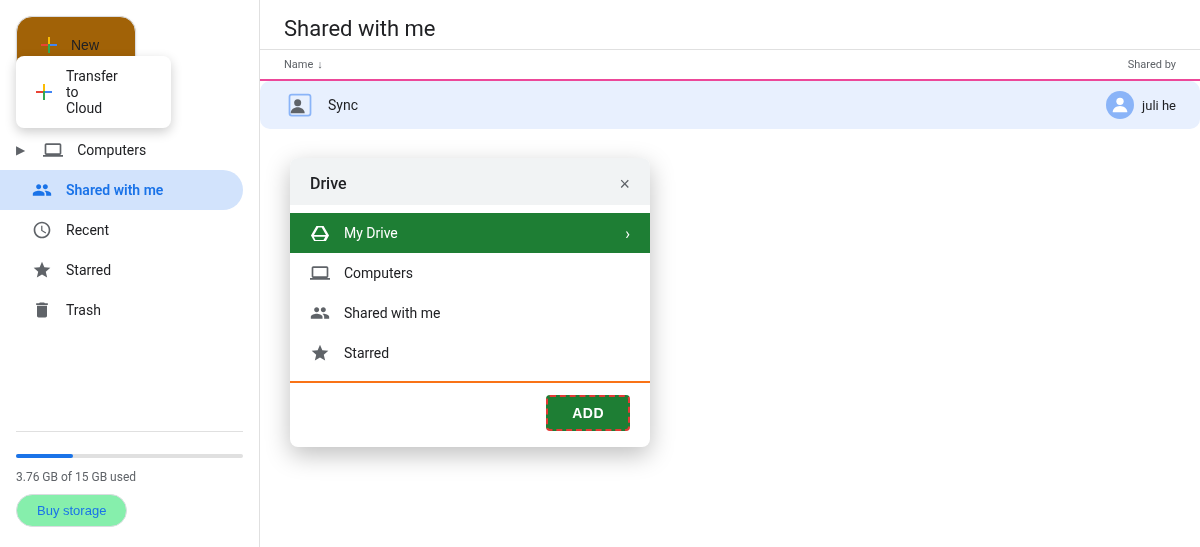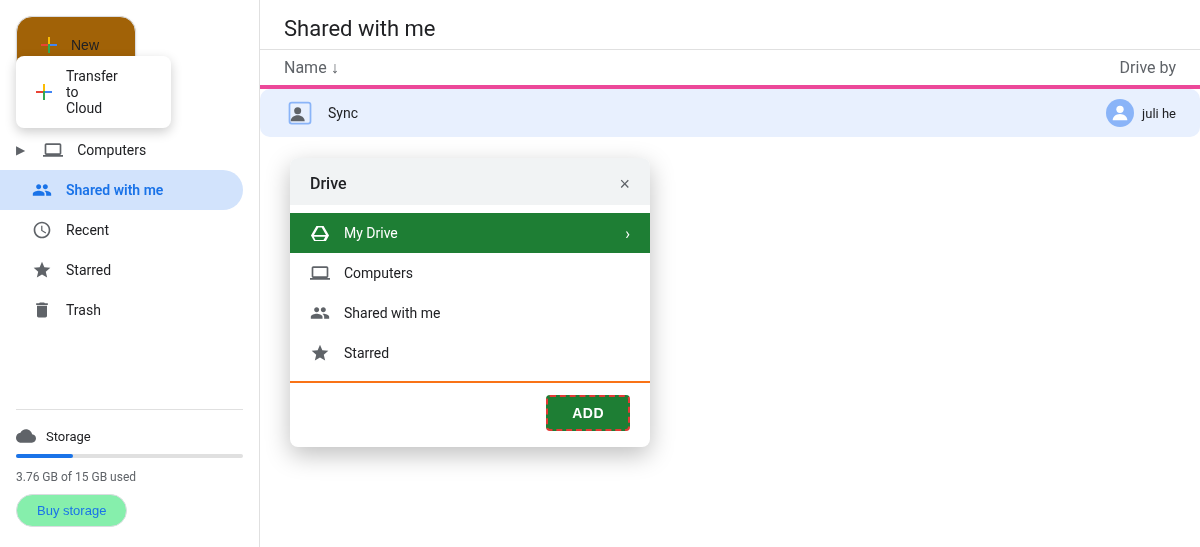--- a/index.html
+++ b/index.html
@@ -112,22 +112,22 @@
       font-size: 22px;
       font-weight: 400;
       color: #202124;
       border-bottom: 1px solid #e0e0e0;
     }
 
     .table-header {
       display: flex;
       align-items: center;
       padding: 8px 24px;
-      border-bottom: 4px solid #ec4899;
-      font-size: 16px;
+      border-bottom: 2px solid #ec4899;
+      font-size: 11px;
       color: #5f6368;
     }
     .col-name { flex: 1; display: flex; align-items: center; gap: 4px; }
     .col-shared-by { width: 200px; text-align: right; }
 
     .file-row {
       display: flex;
       align-items: center;
       padding: 8px 24px;
       background: #e8f0fe;
@@ -300,43 +300,37 @@
             <path d="M6 19c0 1.1.9 2 2 2h8c1.1 0 2-.9 2-2V7H6v12zM19 4h-3.5l-1-1h-5l-1 1H5v2h14V4z"></path>
           </svg>
       </span>
       <span class="nav-label">Trash</span>
     </div>
   </nav>
 
   <div class="sidebar-divider"></div>
 
   <div class="storage-section">
-    <div class="storage-label">
-      <svg width="20" height="20" viewBox="0 0 24 24" fill="#5f6368">
-          <path d="M19.35 10.04C18.67 6.59 15.64 4 12 4 9.11 4 6.6 5.64 5.35 8.04 2.34 8.36 0 10.91 0 14c0 3.31 2.69 6 6 6h13c2.76 0 5-2.24 5-5 0-2.64-2.05-4.78-4.65-4.96z"></path>
-        </svg>
-      <span>Storage</span>
-    </div>
     <div class="storage-bar-bg">
       <div class="storage-bar-fill"></div>
     </div>
     <div class="storage-text">3.76 GB of 15 GB used</div>
     <button class="buy-storage-btn">Buy storage</button>
   </div>
 </div>
 
 <div class="main-content">
   <div class="page-title">Shared with me</div>
 
   <div class="table-header">
     <div class="col-name">
       <span>Name</span>
       <span style="cursor:pointer;">↓</span>
     </div>
-    <div class="col-shared-by">Drive by</div>
+    <div class="col-shared-by">Shared by</div>
   </div>
 
   <div class="file-row">
     <div class="file-icon">
       <svg width="28" height="28" viewBox="0 0 24 24" fill="#5f6368">
           <rect x="3" y="3" width="18" height="18" rx="2" fill="#e8f0fe" stroke="#8ab4f8" stroke-width="1.5"></rect>
           <circle cx="10" cy="10" r="3" fill="#5f6368"></circle>
           <path d="M4 19c0-3 3-5 6-5s6 2 6 5" fill="#5f6368"></path>
         </svg>
     </div>

